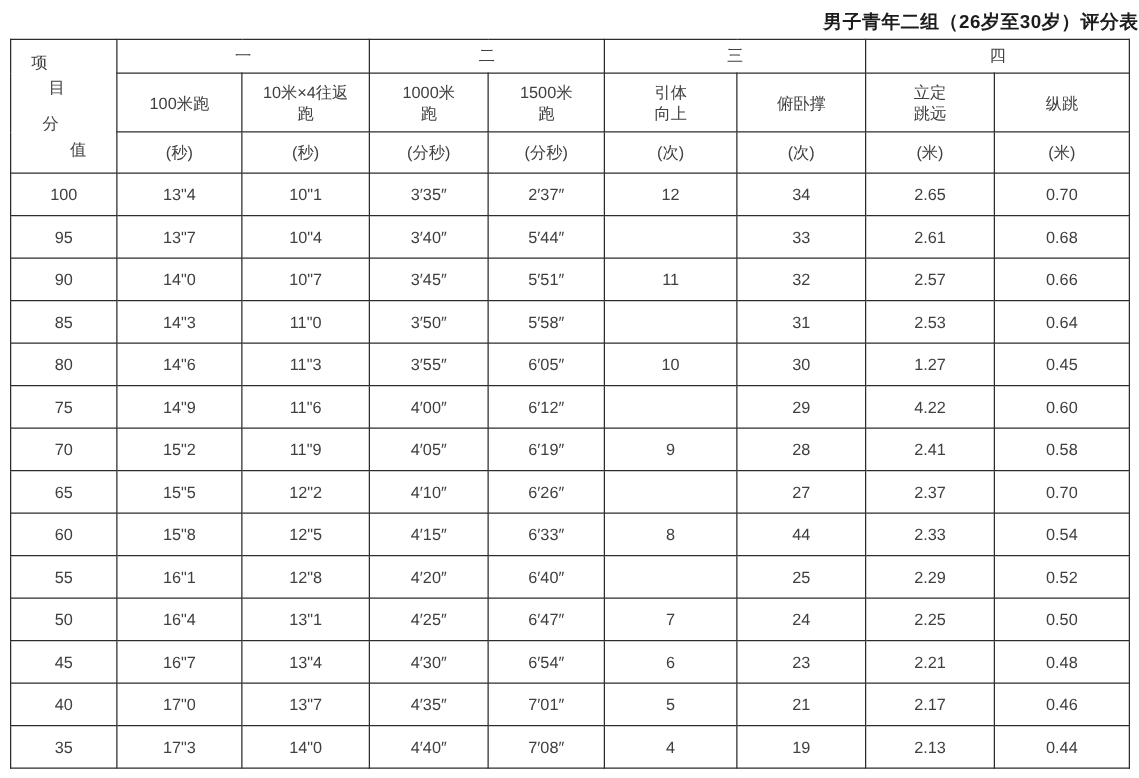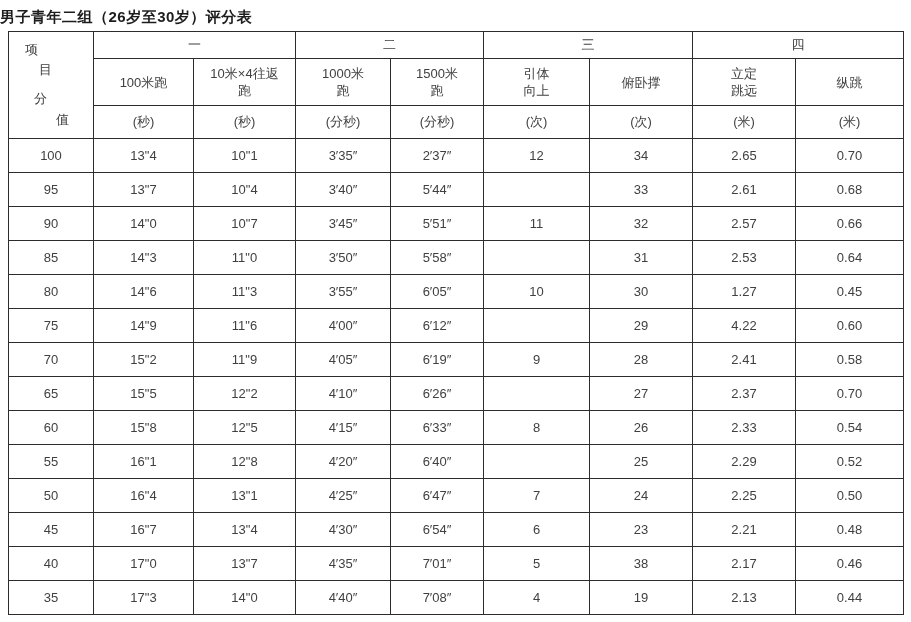--- a/index.html
+++ b/index.html
@@ -1,18 +1,18 @@
 <!DOCTYPE html>
 <html><head>
 <meta charset="utf-8">
 <style>
   html,body{margin:0;padding:0;background:#ffffff;}
   .page{position:relative;width:911px;height:622px;background:#ffffff;overflow:hidden;
         font-family:"Liberation Sans","DejaVu Sans",sans-serif;}
-  .title{position:absolute;top:8px;left:0;width:100%;text-align:left;
+  .title{position:absolute;top:8px;left:0;width:100%;text-align:right;
          font-size:15px;font-weight:bold;color:#1c1c1c;letter-spacing:0.5px;}
   table.score{position:absolute;left:8px;top:31px;width:895px;
               border-collapse:collapse;table-layout:fixed;}
   table.score td{border:1px solid #2c2c2c;text-align:center;vertical-align:middle;
                  color:#404040;font-size:13px;padding:0;overflow:hidden;}
   tr.group-row td{height:26px;}
   tr.names-row td{height:46px;white-space:pre-line;line-height:17px;}
   tr.units-row td{height:32px;}
   tbody td{height:33px;}
   td.corner{position:relative;}
@@ -166,21 +166,21 @@
           <td>2.37</td>
           <td>0.70</td>
         </tr>
         <tr>
           <td>60</td>
           <td>15"8</td>
           <td>12"5</td>
           <td>4′15″</td>
           <td>6′33″</td>
           <td>8</td>
-          <td>26</td>
+          <td>44</td>
           <td>2.33</td>
           <td>0.54</td>
         </tr>
         <tr>
           <td>55</td>
           <td>16"1</td>
           <td>12"8</td>
           <td>4′20″</td>
           <td>6′40″</td>
           <td></td>
@@ -210,21 +210,21 @@
           <td>2.21</td>
           <td>0.48</td>
         </tr>
         <tr>
           <td>40</td>
           <td>17"0</td>
           <td>13"7</td>
           <td>4′35″</td>
           <td>7′01″</td>
           <td>5</td>
-          <td>38</td>
+          <td>21</td>
           <td>2.17</td>
           <td>0.46</td>
         </tr>
         <tr>
           <td>35</td>
           <td>17"3</td>
           <td>14"0</td>
           <td>4′40″</td>
           <td>7′08″</td>
           <td>4</td>

